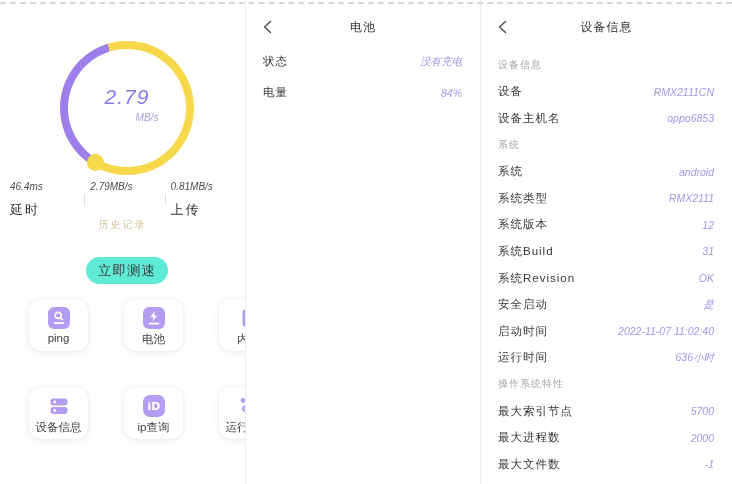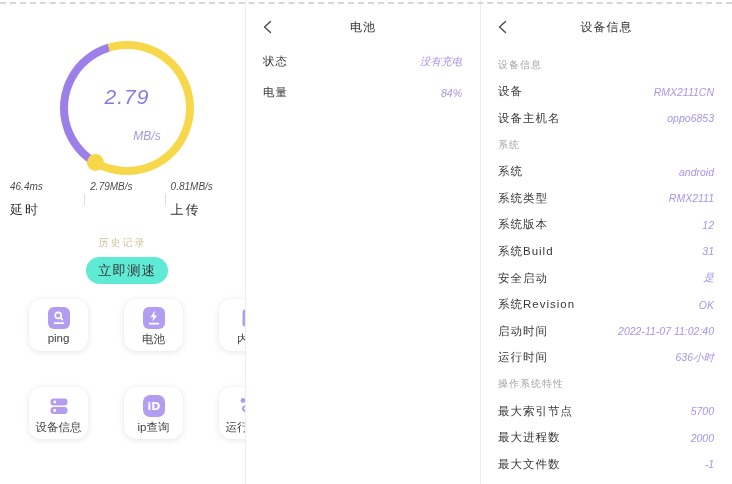--- a/index.html
+++ b/index.html
@@ -14,31 +14,31 @@
   .panel-right { width:252px; border-left:1px solid #ededed; }
 
   
   .gauge { position:absolute; left:60px; top:41px; width:134px; height:134px; }
   .gauge-ring { position:absolute; inset:0; border-radius:50%;
     background:conic-gradient(from 0deg, #f7d84b 0deg 210deg, #9c7fe8 210deg 343deg, #f7d84b 343deg 360deg); }
   .gauge-inner { position:absolute; left:8px; top:8px; width:118px; height:118px; border-radius:50%; background:#fff; }
   .gauge-knob { position:absolute; left:27px; top:113px; width:17px; height:17px; border-radius:50%; background:#f7d84b; }
   .gauge-center { position:absolute; left:0; top:44px; width:100%; text-align:center; }
   .gauge-value { font-size:21px; color:#8a78e2; font-weight:500; font-style:italic; letter-spacing:1px; }
-  .gauge-unit { margin-top:20px; font-size:12px; color:#a89ad8; font-style:italic;padding-left:40px; }
+  .gauge-unit { margin-top:3px; font-size:10px; color:#a89ad8; font-style:italic;padding-left:40px; }
 
   
   .stats { position:absolute; left:10px; top:181px; width:241px; display:flex; }
   .stat-col { width:80.3px; text-align:left; }
   .stat-value { font-size:10px; color:#4d4d4d; font-style:italic; }
   .stat-label { margin-top:9px; font-size:13px; color:#2f2f2f; font-weight:500; letter-spacing:2px; }
   .stat-tick { position:absolute; top:13px; width:1px; height:11px; background:#ddd; }
   .tick-1 { left:74px; } .tick-2 { left:155px; }
 
-  .history { position:absolute; left:0; top:236px; width:245px; text-align:center;
+  .history { position:absolute; left:0; top:218px; width:245px; text-align:center;
     font-size:10px; color:#cfbf95; letter-spacing:2px; cursor:pointer; }
 
   .test-btn { position:absolute; left:86px; top:257px; width:82px; height:27px; border:none;
     border-radius:13.5px; background:#5eead4; color:#3a3a3a; font-size:13.5px; font-weight:500;
     font-family:inherit; cursor:pointer; letter-spacing:1px; }
 
   
   .tools { position:absolute; left:29px; top:299px; display:grid;
     grid-template-columns:repeat(3,59px); grid-auto-rows:52px; column-gap:9px; row-gap:16px;gap:36px; }
   .tool-card { background:#fff; border-radius:12px; box-shadow:0 1px 6px rgba(0,0,0,0.10), 0 0 1px rgba(0,0,0,0.06);
@@ -199,28 +199,28 @@
       </div>
       <div class="info-row">
         <span class="lbl">系统版本</span>
         <span class="val">12</span>
       </div>
       <div class="info-row">
         <span class="lbl">系统Build</span>
         <span class="val">31</span>
       </div>
       <div class="info-row">
+        <span class="lbl">系统Revision</span>
+        <span class="val">OK</span>
+      </div>
+      <div class="info-row">
         <span class="lbl">安全启动</span>
         <span class="val">是</span>
       </div>
       <div class="info-row">
-        <span class="lbl">系统Revision</span>
-        <span class="val">OK</span>
-      </div>
-      <div class="info-row">
         <span class="lbl">启动时间</span>
         <span class="val">2022-11-07 11:02:40</span>
       </div>
       <div class="info-row">
         <span class="lbl">运行时间</span>
         <span class="val">636小时</span>
       </div>
       <div class="sec-row">操作系统特性</div>
       <div class="info-row">
         <span class="lbl">最大索引节点</span>

